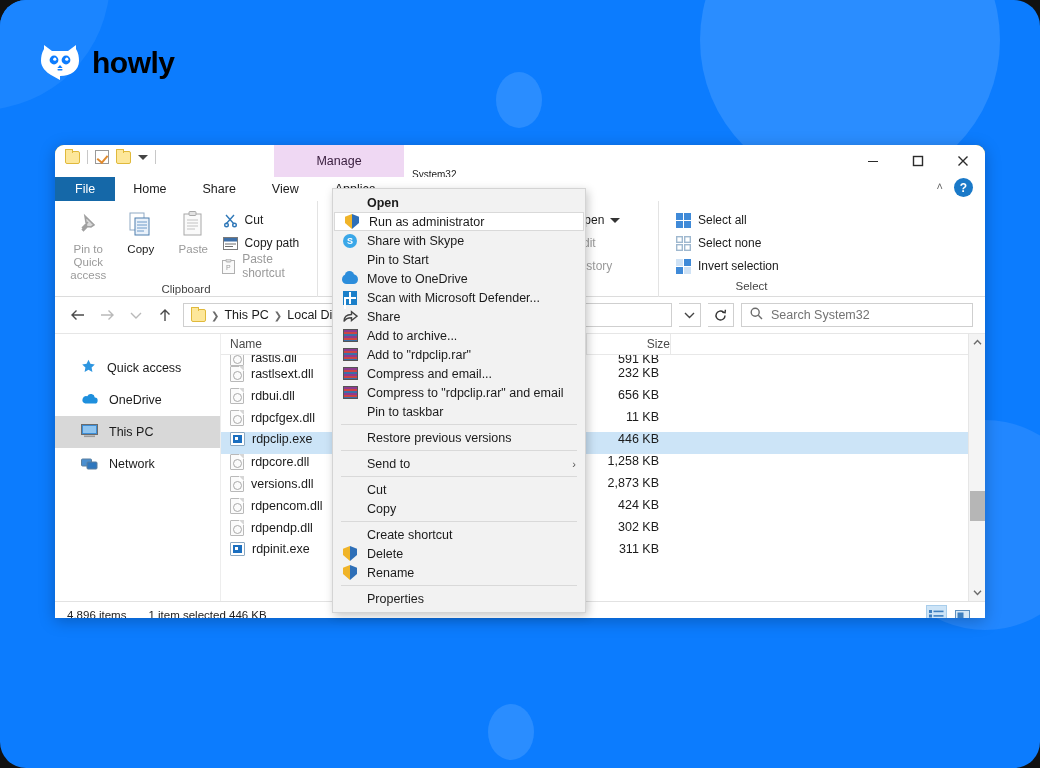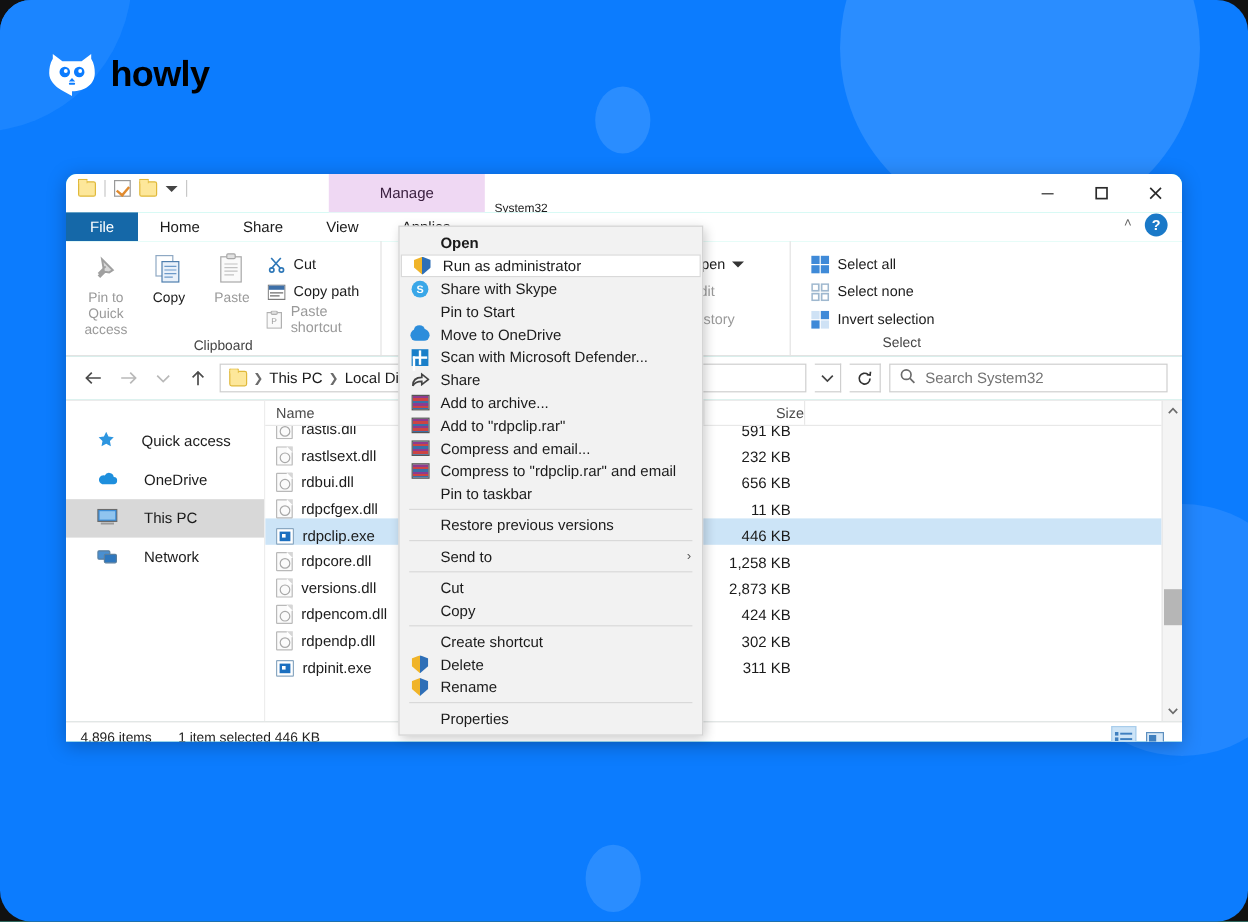--- a/index.html
+++ b/index.html
@@ -21,21 +21,21 @@
   #blob-topright { width: 300px; height: 300px; left: 700px; top: -110px; }
   #blob-topleft  { width: 260px; height: 260px; left: -150px; top: -150px; background: #1b85ff; }
   #blob-mid      { width: 46px;  height: 56px;  left: 496px; top: 72px; }
   #blob-bottom   { width: 46px;  height: 56px;  left: 488px; top: 704px; }
   #blob-right    { width: 210px; height: 210px; left: 880px; top: 420px; background: #2287ff; }
 
   
   #explorer {
     position: absolute; left: 55px; top: 145px;
     width: 930px; height: 473px;
-    background: #5eead4;
+    background: #eab308;
     border-radius: 9px 9px 0 0;
     box-shadow: 0 3px 16px rgba(0,0,0,.25);
     overflow: hidden;
     font-size: 12.5px; color: #1b1b1b;
   }
 
   
   #titlebar { height: 32px; position: relative; background: #fff; }
   #qat { position: absolute; left: 10px; top: 5px; display: flex; align-items: center; gap: 7px; }
   .sep { width: 1px; height: 14px; background: #c8c8c8; display: inline-block; }
@@ -104,31 +104,31 @@
   #refresh-btn { width: 26px; height: 24px; border: 1px solid #cfcfcf; border-left: none; display: flex; align-items: center; justify-content: center; color: #333; font-size: 13px; }
   #searchbox {
     width: 232px; height: 24px; border: 1px solid #cfcfcf; background: #fff;
     display: flex; align-items: center; padding: 0 8px; gap: 8px;
   }
   #search-placeholder { color: #737373; font-size: 12.5px; }
 
   
   #mainarea { display: flex; height: 268px; background: #fff; border-top: 1px solid #e6e6e6; }
   #navpane { width: 166px; padding-top: 18px; border-right: 1px solid #ededed; }
-  .navitem { height: 32px; display: flex; align-items: center; gap: 22px; padding-left: 26px; font-size: 12.5px; }
+  .navitem { height: 32px; display: flex; align-items: center; gap: 11px; padding-left: 26px; font-size: 12.5px; }
   .navitem.sel { background: #d8d8d8; }
 
   #filepane { flex: 1; position: relative; display: flex; flex-direction: column; min-width: 0; }
   #colhdr { height: 21px; display: flex; font-size: 12px; color: #4b4b4b; border-bottom: 1px solid #e8e8e8; }
   .colh { display: flex; align-items: center; padding-left: 9px; border-right: 1px solid #e8e8e8; }
   .colh.name { width: 239px; }
   .colh.type { width: 127px; }
   .colh.size { width: 84px; justify-content: flex-end; }
   #rows { flex: 1; overflow: hidden; position: relative; }
-  .frow { height: 22px; display: flex; align-items: flex-end; font-size: 12.5px; color: #1b1b1b; }
+  .frow { height: 22px; display: flex; align-items: flex-start; font-size: 12.5px; color: #1b1b1b; }
   .frow.sel { background: #cce4f7; }
   .frow.clipped { height: 11px; overflow: hidden; align-items: flex-end; }
   .c-name { width: 239px; display: flex; align-items: center; gap: 7px; padding-left: 9px; }
   .c-type { width: 127px; color: #3a3a3a; }
   .c-size { width: 84px; text-align: right; padding-right: 12px; }
 
   .dll-ico { width: 14px; height: 16px; position: relative; background: #fbfbfb; border: 1px solid #b9b9b9; border-radius: 1px; }
   .dll-ico::after { content: ""; position: absolute; right: -1px; top: -1px; border-width: 0 5px 5px 0; border-style: solid; border-color: #fff #d6d6d6; }
   .dll-ico .gear { position: absolute; left: 2px; top: 4px; width: 9px; height: 9px; border-radius: 50%; border: 1.5px solid #a9a9a9; }
   .exe-ico { width: 15px; height: 14px; background: #fff; border: 1px solid #8aa8c2; border-radius: 1px; display: flex; align-items: center; justify-content: center; }

